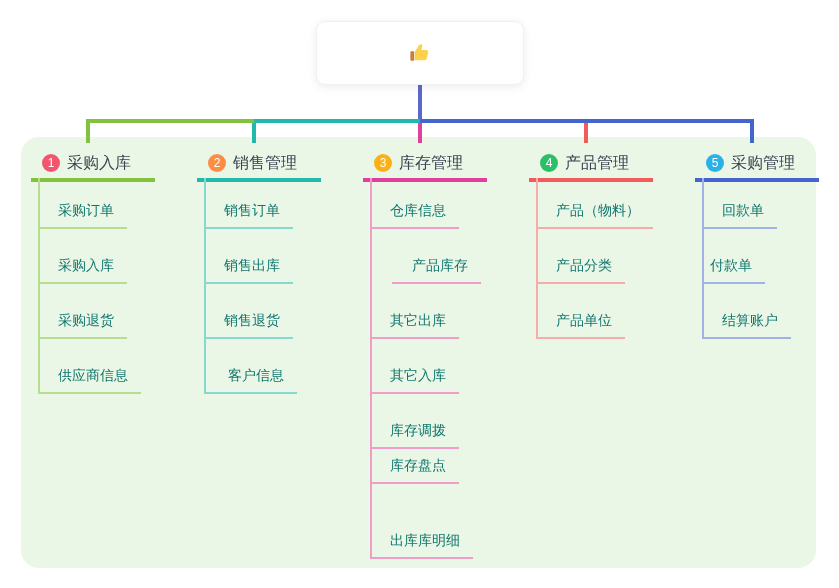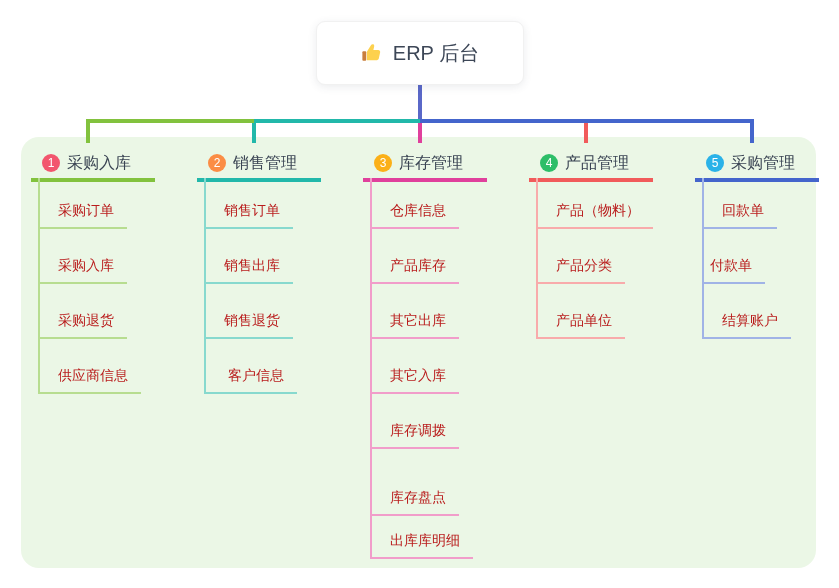--- a/index.html
+++ b/index.html
@@ -26,37 +26,36 @@
     font-size:16px;color:#3a4453;white-space:nowrap;
   }
   .badge{
     width:18px;height:18px;border-radius:50%;flex:0 0 18px;
     color:#fff;font-size:12px;line-height:18px;text-align:center;
   }
   .spine{position:absolute;width:2px;}
   .child-row{
     position:absolute;height:34px;box-sizing:border-box;
     display:flex;align-items:flex-end;
-    padding:0 13px 7px 20px;font-size:14px;color:#b91c1c;white-space:nowrap;
+    padding:0 13px 7px 20px;font-size:14px;color:#0f766e;white-space:nowrap;
   }
 </style>
 </head>
 <body>
 
 <div class="stage">
   <div class="panel"></div>
 
   <div class="root-card">
     <span class="ticon">
       <svg width="22" height="22" viewBox="0 0 24 24" aria-hidden="true">
         <rect x="1.5" y="10.2" width="4.2" height="10.2" rx="1" fill="#c97e3c"></rect>
         <path fill="#fdd14e" d="M6.4 10.5 11 3.2c.5-.8 1.5-1.1 2.3-.7.9.4 1.3 1.3 1.1 2.2l-.9 4h5.3c1.4 0 2.4 1.3 2.1 2.6l-1.5 6.8c-.2 1-1.1 1.7-2.1 1.7H6.4z"></path>
       </svg>
     </span>
-    <span>ERP 后台</span>
   </div>
 
   <div id="connectors">
       <div class="line" style="left: 418px; top: 84px; width: 4px; height: 39px; background: rgb(90, 104, 200);"></div>
       <div class="line" style="left: 86px; top: 119px; width: 168px; height: 4px; background: rgb(130, 194, 62);"></div>
       <div class="line" style="left: 254px; top: 119px; width: 166px; height: 4px; background: rgb(34, 184, 170);"></div>
       <div class="line" style="left: 420px; top: 119px; width: 334px; height: 4px; background: rgb(68, 101, 204);"></div>
       <div class="line" style="left: 86px; top: 123px; width: 4px; height: 20px; background: rgb(130, 194, 62);"></div>
       <div class="line" style="left: 252px; top: 123px; width: 4px; height: 20px; background: rgb(34, 184, 170);"></div>
       <div class="line" style="left: 418px; top: 123px; width: 4px; height: 20px; background: rgb(224, 64, 156);"></div>
@@ -99,33 +98,33 @@
         <div class="">客户信息</div>
       </div>
       <div class="branch-header" style="left: 363px; top: 148px; border-bottom: 4px solid rgb(224, 64, 156);">
         <div class="badge" style="background: rgb(251, 176, 24);">3</div>
         <div class="">库存管理</div>
       </div>
       <div class="spine" style="left: 370px; top: 178px; height: 381px; background: rgb(241, 157, 202);"></div>
       <div class="child-row" style="left: 370px; top: 195px; border-bottom: 2px solid rgb(241, 157, 202);">
         <div class="">仓库信息</div>
       </div>
-      <div class="child-row" style="left: 370px; top: 250px; border-bottom: 2px solid rgb(241, 157, 202);">
+      <div class="child-row" style="left: 392px; top: 250px; border-bottom: 2px solid rgb(241, 157, 202);">
         <div class="">产品库存</div>
       </div>
       <div class="child-row" style="left: 370px; top: 305px; border-bottom: 2px solid rgb(241, 157, 202);">
         <div class="">其它出库</div>
       </div>
       <div class="child-row" style="left: 370px; top: 360px; border-bottom: 2px solid rgb(241, 157, 202);">
         <div class="">其它入库</div>
       </div>
       <div class="child-row" style="left: 370px; top: 415px; border-bottom: 2px solid rgb(241, 157, 202);">
         <div class="">库存调拨</div>
       </div>
-      <div class="child-row" style="left: 370px; top: 482px; border-bottom: 2px solid rgb(241, 157, 202); justify-content: flex-end;">
+      <div class="child-row" style="left: 370px; top: 450px; border-bottom: 2px solid rgb(241, 157, 202); justify-content: flex-end;">
         <div class="">库存盘点</div>
       </div>
       <div class="child-row" style="left: 370px; top: 525px; border-bottom: 2px solid rgb(241, 157, 202);">
         <div class="">出库库明细</div>
       </div>
       <div class="branch-header" style="left: 529px; top: 148px; border-bottom: 4px solid rgb(241, 91, 91);">
         <div class="badge" style="background: rgb(45, 190, 104);">4</div>
         <div class="">产品管理</div>
       </div>
       <div class="spine" style="left: 536px; top: 178px; height: 161px; background: rgb(248, 171, 171);"></div>

